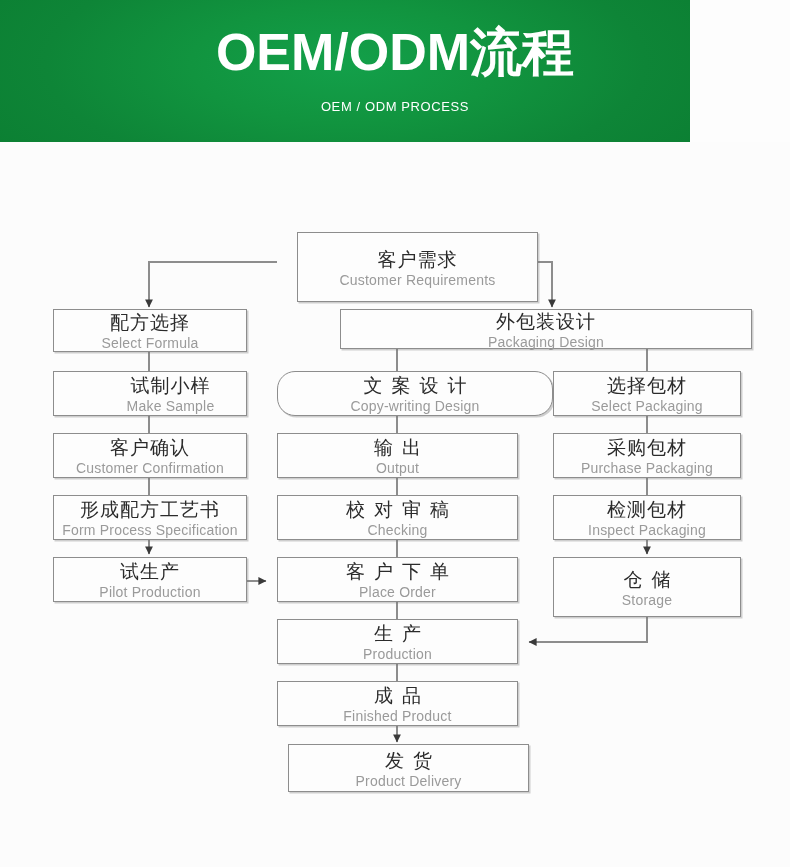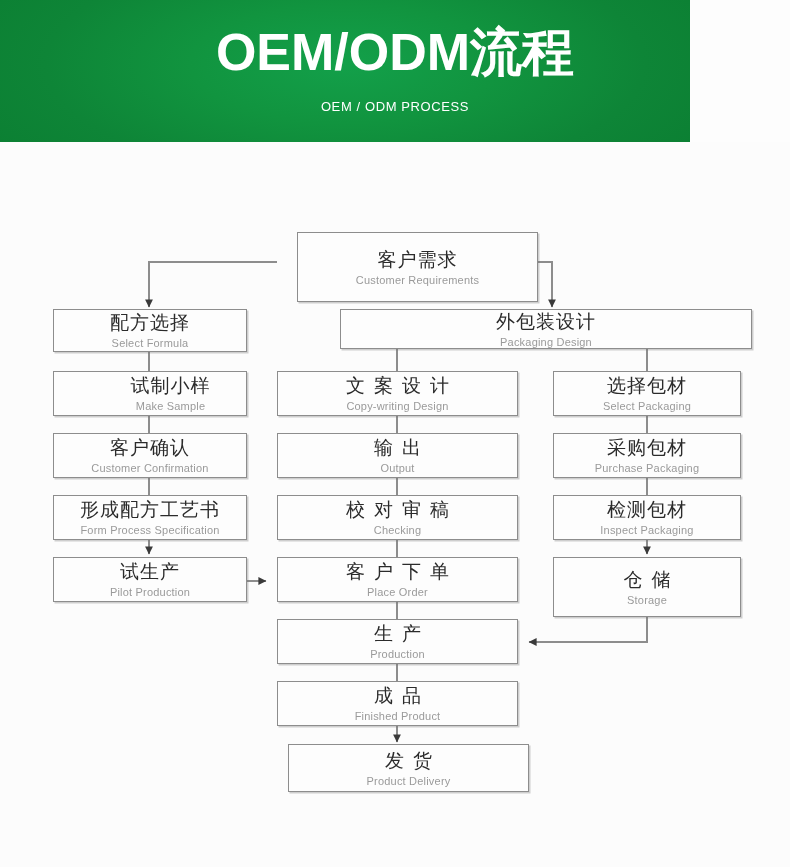--- a/index.html
+++ b/index.html
@@ -97,21 +97,21 @@
     font-weight: normal;
     letter-spacing: 1px;
     white-space: nowrap;
   }
   .node .cn.spaced {
     letter-spacing: 9px;
     text-indent: 9px;
   }
   .node .en {
     color: #9a9a9a;
-    font-size: 11px;
+    font-size: 14px;
     line-height: 14px;
     margin-top: 1px;
     letter-spacing: 0.2px;
     white-space: nowrap;
   }
 </style>
 </head>
 <body>
 
 <div id="page">
@@ -188,21 +188,21 @@
     <div class="node" style="left:53px; top:415px; width:194px; height:45px;">
       <div class="cn">试生产</div>
       <div class="en">Pilot Production</div>
     </div>
 
     <div class="node" style="left:340px; top:167px; width:412px; height:40px;">
       <div class="cn">外包装设计</div>
       <div class="en">Packaging Design</div>
     </div>
 
-    <div class="node" style="left:277px; top:229px; width:241px; height:45px;">
+    <div class="node" style="left:277px; top:229px; width:276px; height:45px;border-radius:18px;">
       <div class="cn spaced">文案设计</div>
       <div class="en">Copy-writing Design</div>
     </div>
 
     <div class="node" style="left:277px; top:291px; width:241px; height:45px;">
       <div class="cn spaced">输出</div>
       <div class="en">Output</div>
     </div>
 
     <div class="node" style="left:277px; top:353px; width:241px; height:45px;">

